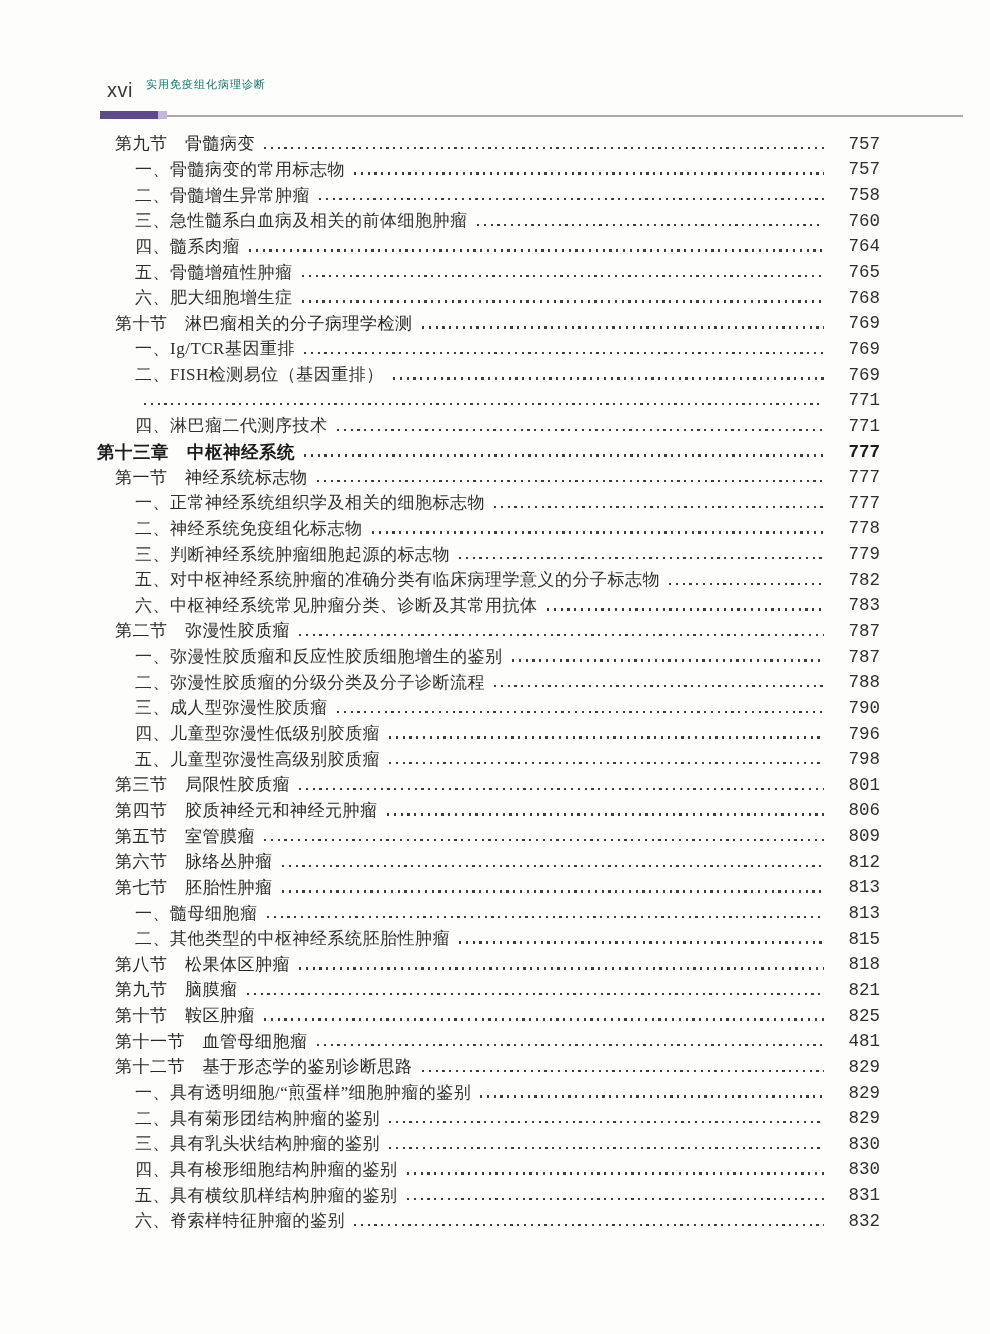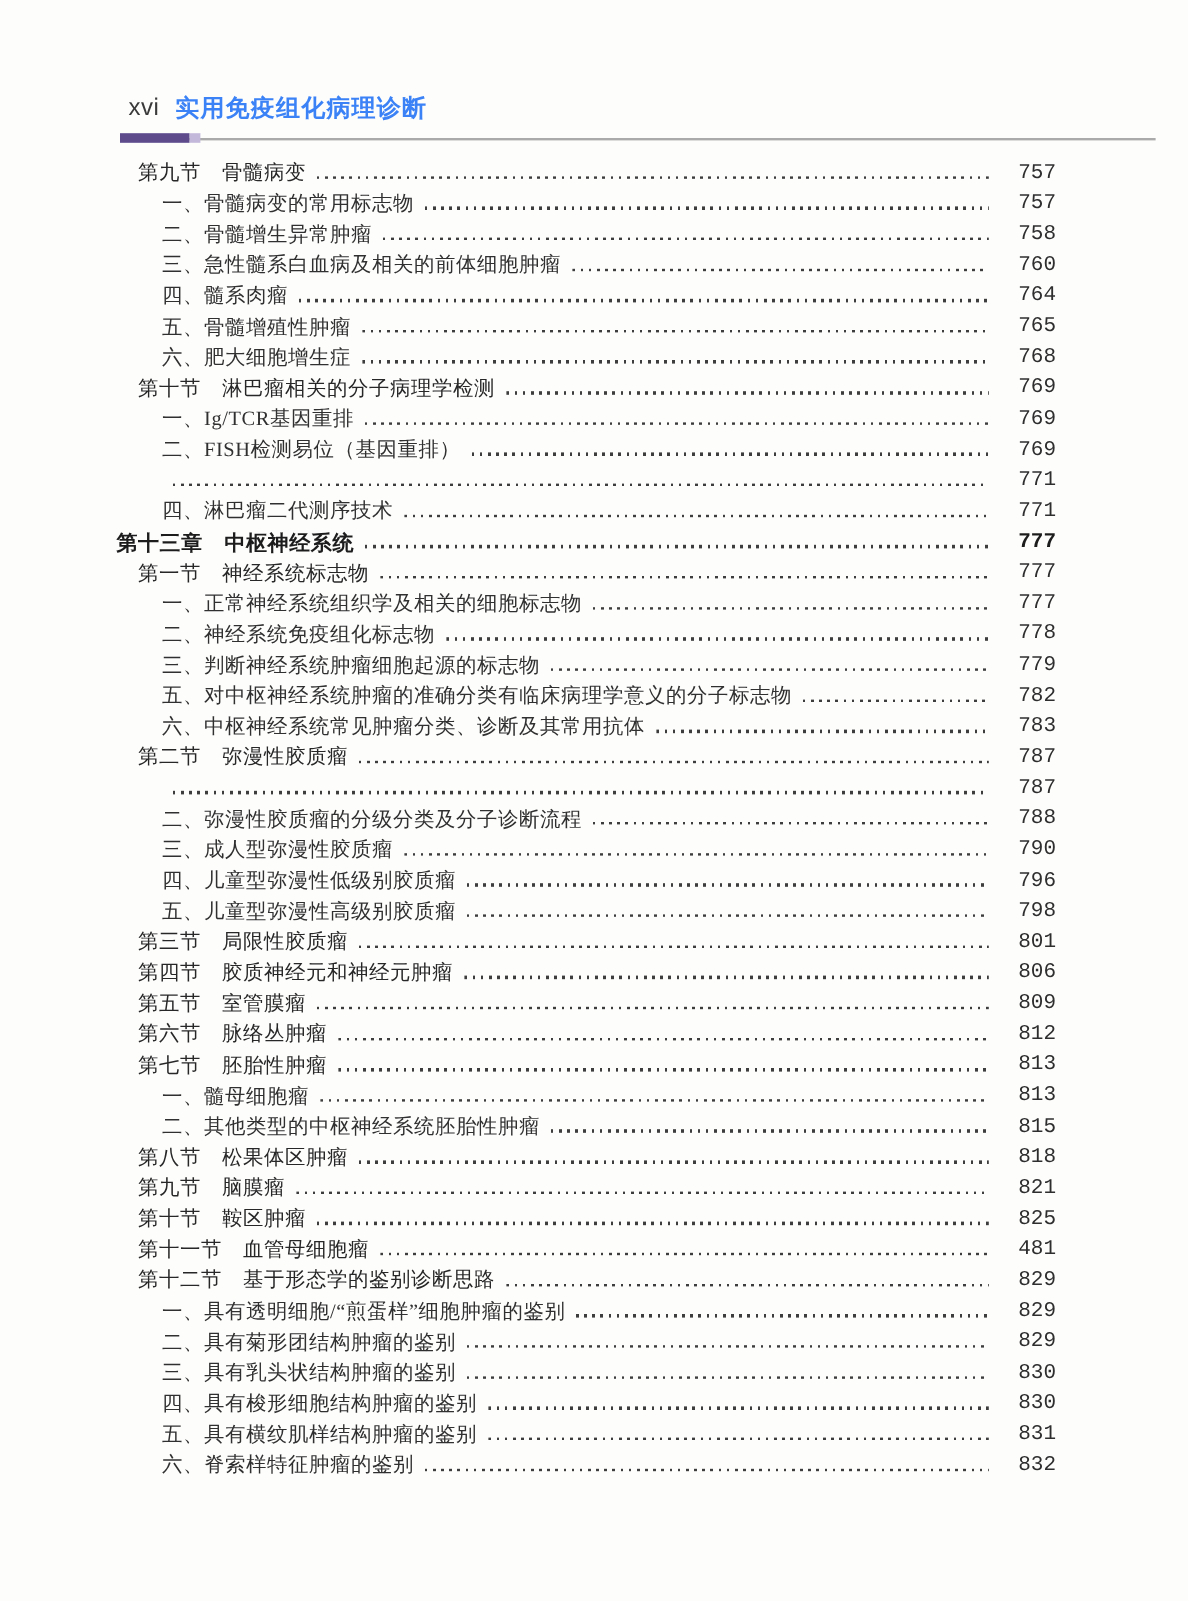--- a/index.html
+++ b/index.html
@@ -21,23 +21,23 @@
   .folio {
     position: absolute;
     top: 79px; left: 107px;
     font-size: 20px;
     color: #3a3a3a;
     letter-spacing: 0.5px;
   }
   .book-title {
     position: absolute;
     top: 77px; left: 146px;
-    font-size: 20px;
-    font-weight: 700;
-    color: #3b82f6;
+    font-size: 11px;
+    font-weight: 400;
+    color: #0f766e;
     letter-spacing: 1px;
   }
   .rule-line {
     position: absolute;
     top: 115px; left: 100px;
     width: 863px; height: 2px;
     background: #aaaaaa;
   }
   .purple-bar {
     position: absolute;
@@ -199,20 +199,21 @@
         <span class="toc-label">六、中枢神经系统常见肿瘤分类、诊断及其常用抗体</span>
         <span class="leader"></span>
         <span class="pagenum">783</span>
       </div>
       <div class="toc-row level-1">
         <span class="toc-label">第二节　弥漫性胶质瘤</span>
         <span class="leader"></span>
         <span class="pagenum">787</span>
       </div>
       <div class="toc-row level-2">
+        <span class="toc-label">一、弥漫性胶质瘤和反应性胶质细胞增生的鉴别</span>
         <span class="leader"></span>
         <span class="pagenum">787</span>
       </div>
       <div class="toc-row level-2">
         <span class="toc-label">二、弥漫性胶质瘤的分级分类及分子诊断流程</span>
         <span class="leader"></span>
         <span class="pagenum">788</span>
       </div>
       <div class="toc-row level-2">
         <span class="toc-label">三、成人型弥漫性胶质瘤</span>

